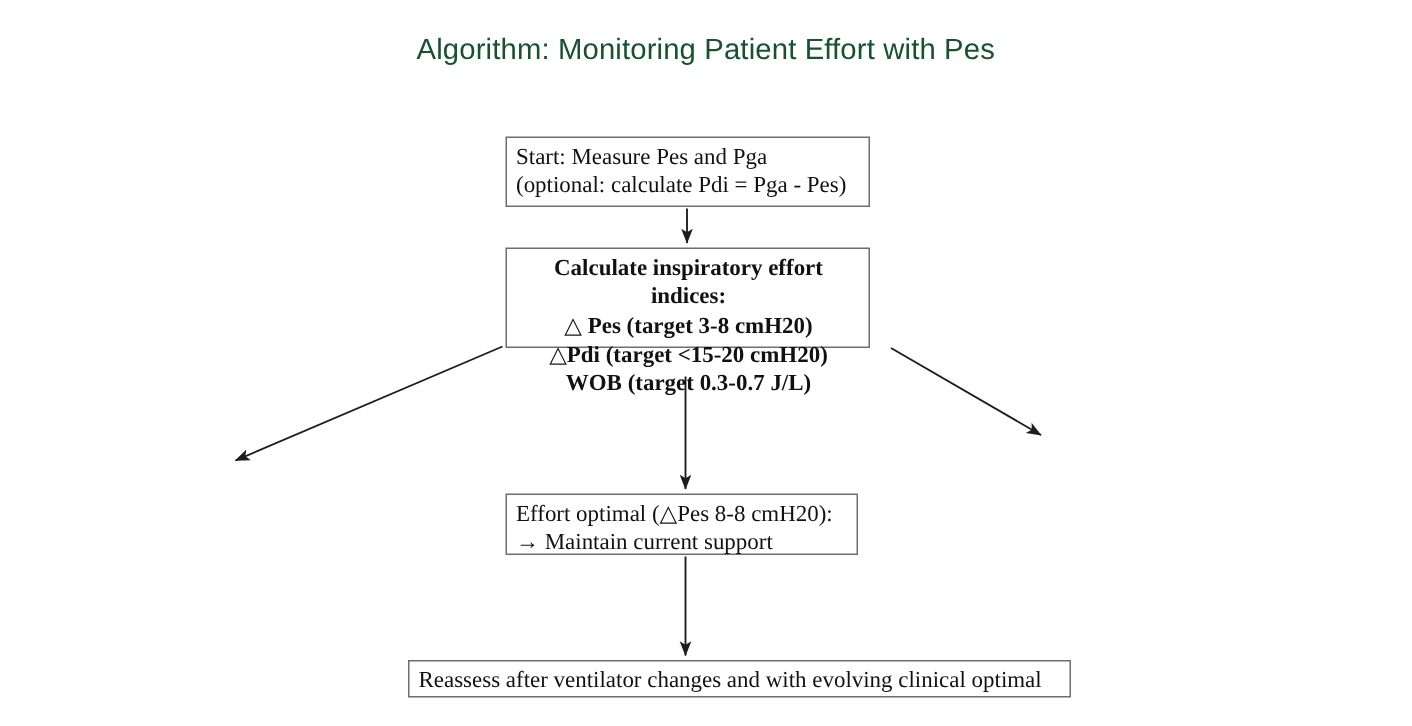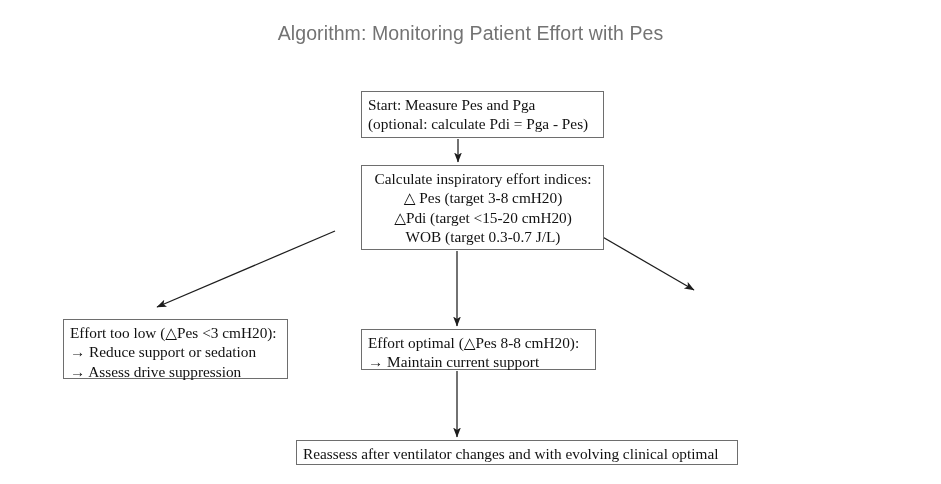--- a/index.html
+++ b/index.html
@@ -17,41 +17,40 @@
   }
   #title {
     position: absolute;
     left: 0;
     top: 22px;
     width: 941px;
     text-align: center;
     font-family: "Liberation Sans", "DejaVu Sans", sans-serif;
     font-size: 19.5px;
     font-weight: 400;
-    color: #737373;
+    color: #14532d;
     letter-spacing: 0.1px;
   }
   .box {
     position: absolute;
     box-sizing: border-box;
     border: 1px solid #6e6e6e;
     background: #ffffff;
     color: #111111;
     font-size: 15.3px;
     line-height: 19.3px;
     padding: 3px 5px 3px 6px;
     white-space: pre-wrap;
-    margin-left: 24px;
   }
   .box.center { text-align: center; }
   .box.left   { text-align: left; }
 
   
   #box-start    { left: 337px; top: 91px;  width: 243px; height: 47px; }
-  #box-indices  { left: 337px; top: 165px; width: 243px; height: 85px; }
+  #box-indices  { left: 337px; top: 165px; width: 243px; height: 67px; font-weight: bold; }
   #box-low      { left: 39px;  top: 319px; width: 225px; height: 60px; }
   #box-optimal  { left: 337px; top: 329px; width: 235px; height: 41px; }
   #box-high     { left: 637px; top: 297px; width: 271px; height: 88px; }
   #box-reassess { left: 272px; top: 440px; width: 442px; height: 25px; }
 
   
   svg#links {
     position: absolute;
     left: 0; top: 0;
     width: 941px;
@@ -81,23 +80,20 @@
   </svg>
 
   <div class="box left" id="box-start">Start: Measure Pes and Pga
 (optional: calculate Pdi = Pga - Pes)</div>
 
   <div class="box center" id="box-indices">Calculate inspiratory effort indices:
 △ Pes (target 3-8 cmH20)
 △Pdi (target &lt;15-20 cmH20)
 WOB (target 0.3-0.7 J/L)</div>
 
-  <div class="box left" id="box-low">Effort too low (△Pes &lt;3 cmH20):
-→ Reduce support or sedation
-→ Assess drive suppression</div>
 
   <div class="box left" id="box-optimal">Effort optimal (△Pes 8-8 cmH20):
 → Maintain current support</div>
 
 
   <div class="box left" id="box-reassess">Reassess after ventilator changes and with evolving clinical optimal</div>
 
 </div>
 
 </body></html>

